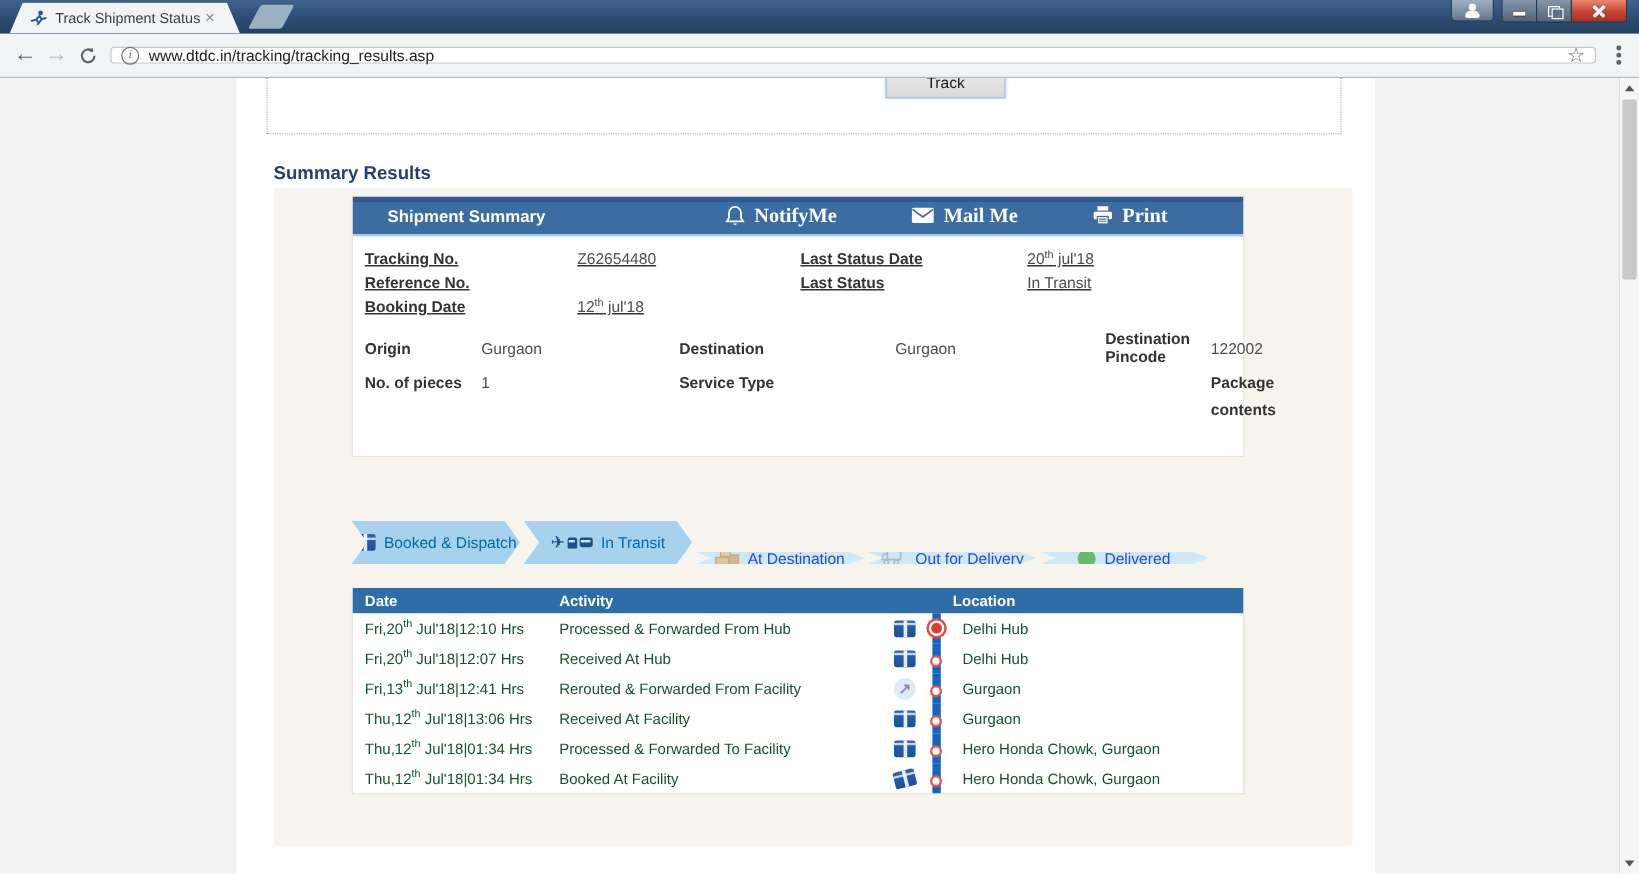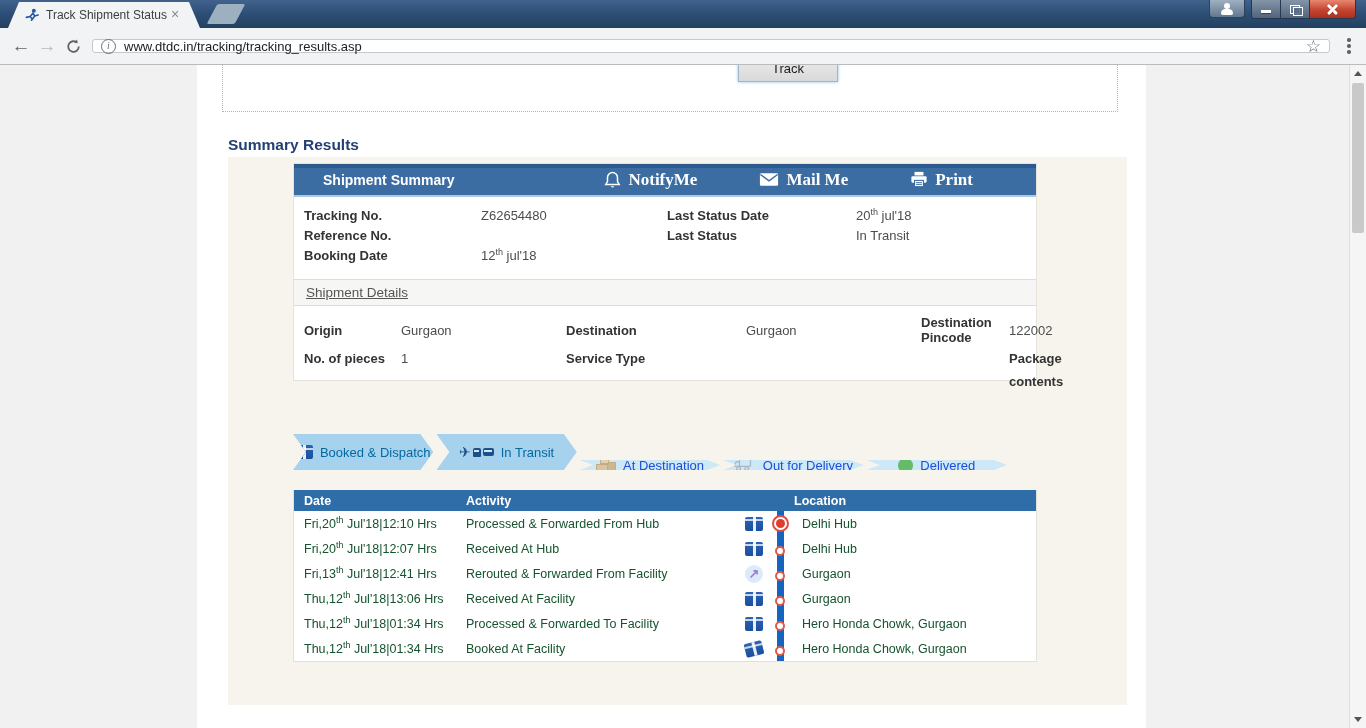--- a/index.html
+++ b/index.html
@@ -63,21 +63,21 @@
 
   
   .panel1 { position:absolute; left:65px; top:6px; width:744px; height:218px; background:#fff; border:1px solid #e6e3dc; }
   .blue-head { height:33px; background:linear-gradient(180deg,#2d5a8e 0 4px,#3b6ca2 4px); border-bottom:2px solid #abc9e3;
                display:flex; align-items:center; color:#fff; padding:0 29px; }
   .blue-head .p-title { font-size:14px; font-weight:bold; }
   .head-actions { margin-left:auto; display:flex; align-items:center; gap:62px; padding-right:34px; }
   .head-action { display:flex; align-items:center; gap:7px; font-family:"Liberation Serif",serif; font-size:17px; font-weight:bold; color:#fff; cursor:pointer; }
   .head-action svg { display:block; }
 
-  .grid1 { display:grid; grid-template-columns:177px 186px 189px auto; padding:9px 0 0 10px; font-size:13px; }
+  .grid1 { display:grid; grid-template-columns:177px 186px 189px auto; padding:9px 0 0 10px; font-size:13px;text-decoration:underline; }
   .grid1 > div { height:20px; line-height:20px; }
   .lbl { font-weight:bold; color:#333; }
   .val { color:#4d4d4d; }
   sup.ord { font-size:9px; vertical-align:super; line-height:0; }
 
   .sd-bar { margin:13px 0 0 0; height:27px; background:#f6f6f5; border-top:1px solid #ddd; border-bottom:1px solid #ddd;
             display:flex; align-items:center; padding-left:12px; }
   .sd-bar span { font-size:13.5px; color:#555; text-decoration:underline; cursor:pointer; }
 
   .grid2 { display:grid; grid-template-columns:97px 165px 180px 175px 88px auto; padding:7px 6px 0 10px; font-size:13px; align-items:center; }
@@ -252,23 +252,20 @@
         <div class="val"></div>
         <div class="lbl">Last Status</div>
         <div class="val">In Transit</div>
 
         <div class="lbl">Booking Date</div>
         <div class="val"><span>12</span><sup class="ord">th</sup><span> jul'18</span></div>
         <div></div>
           <div></div>
       </div>
 
-      <div class="sd-bar">
-        <span>Shipment Details</span>
-      </div>
 
       <div class="grid2">
         <div class="lbl r1">Origin</div>
         <div class="val r1">Gurgaon</div>
         <div class="lbl r1">Destination</div>
         <div class="val r1">Gurgaon</div>
         <div class="lbl r1">Destination Pincode</div>
         <div class="val r1">122002</div>
 
         <div class="lbl r2">No. of pieces</div>

